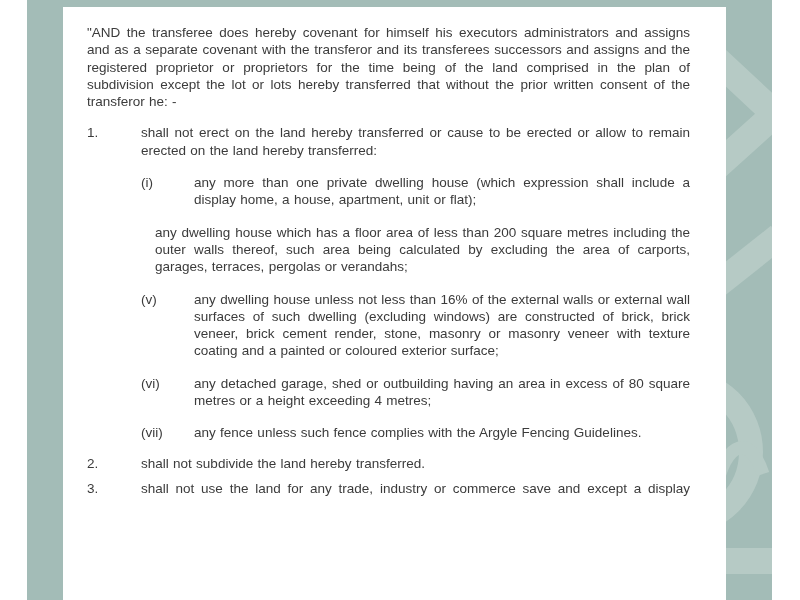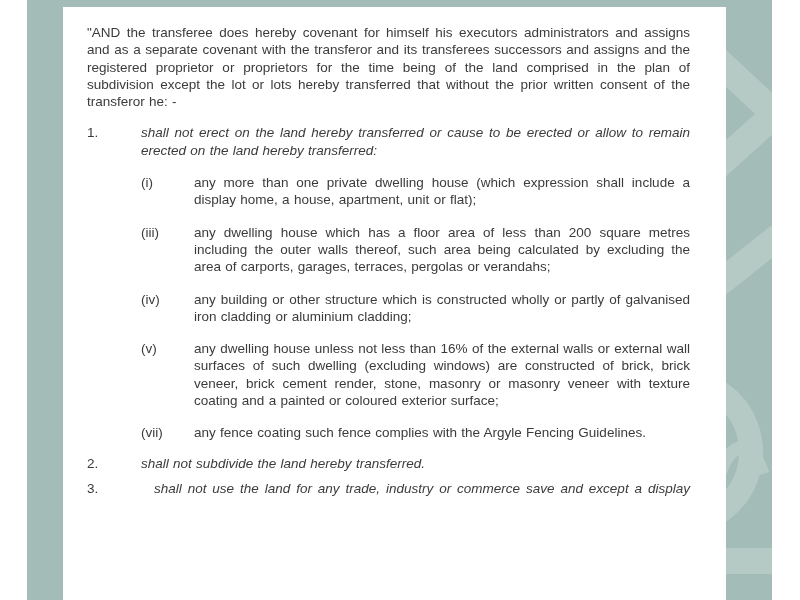--- a/index.html
+++ b/index.html
@@ -48,28 +48,28 @@
     font-size: 13.5px;
     line-height: 17.3px;
     word-spacing: 0.04em;
     text-align: justify;
     text-align-last: left;
     -moz-text-align-last: left;
   }
   .preamble { margin: 0 0 13px 0; }
   .clause-row { display: flex; margin-top: 14px; }
   .clause-num { flex: none; width: 54px; }
-  .clause-text { flex: 1; text-align: justify; text-align-last: left; font-style: italic; }
+  .clause-text { flex: 1; text-align: justify; text-align-last: left; }
   .subclauses { margin-left: 54px; }
   .subclause { display: flex; margin-top: 15px; }
   .sub-num { flex: none; width: 39px; }
   .sub-text { flex: 1; text-align: justify; text-align-last: left; margin-left: 14px; }
   .clause-row.m2 { margin-top: 13px; }
   .clause-row.m3 { margin-top: 8px; }
-  .clause-row.m3 .clause-text { text-align-last: justify; margin-left: 13px; -moz-text-align-last: justify; }
+  .clause-row.m3 .clause-text { text-align-last: justify; -moz-text-align-last: justify; }
 </style>
 </head>
 <body>
 
 <div class="stage">
 
   <div class="backdrop">
     <svg class="watermark-svg" viewBox="0 0 745 600" xmlns="http://www.w3.org/2000/svg">
       <g stroke="#b6cac5" fill="none" stroke-linecap="butt">
         <polyline points="688,58 748,114 688,168" stroke-width="27"></polyline>
@@ -90,34 +90,33 @@
         <div class="clause-row">
           <span class="clause-num">1.</span>
           <span class="clause-text">shall not erect on the land hereby transferred or cause to be erected or allow to remain erected on the land hereby transferred:</span>
         </div>
         <div class="subclauses">
           <div class="subclause">
             <span class="sub-num">(i)</span>
             <span class="sub-text">any more than one private dwelling house (which expression shall include a display home, a house, apartment, unit or flat);</span>
           </div>
           <div class="subclause">
-            <span class="sub-num">(iii)</span>
             <span class="sub-text">any dwelling house which has a floor area of less than 200 square metres including the outer walls thereof, such area being calculated by excluding the area of carports, garages, terraces, pergolas or verandahs;</span>
-          </div>
-          <div class="subclause">
-            <span class="sub-num">(iv)</span>
-            <span class="sub-text">any building or other structure which is constructed wholly or partly of galvanised iron cladding or aluminium cladding;</span>
           </div>
           <div class="subclause">
             <span class="sub-num">(v)</span>
             <span class="sub-text">any dwelling house unless not less than 16% of the external walls or external wall surfaces of such dwelling (excluding windows) are constructed of brick, brick veneer, brick cement render, stone, masonry or masonry veneer with texture coating and a painted or coloured exterior surface;</span>
           </div>
           <div class="subclause">
+            <span class="sub-num">(vi)</span>
+            <span class="sub-text">any detached garage, shed or outbuilding having an area in excess of 80 square metres or a height exceeding 4 metres;</span>
+          </div>
+          <div class="subclause">
             <span class="sub-num">(vii)</span>
-            <span class="sub-text">any fence coating such fence complies with the Argyle Fencing Guidelines.</span>
+            <span class="sub-text">any fence unless such fence complies with the Argyle Fencing Guidelines.</span>
           </div>
         </div>
       </section>
 
       <section>
         <div class="clause-row m2">
           <span class="clause-num">2.</span>
           <span class="clause-text">shall not subdivide the land hereby transferred.</span>
         </div>
       </section>

